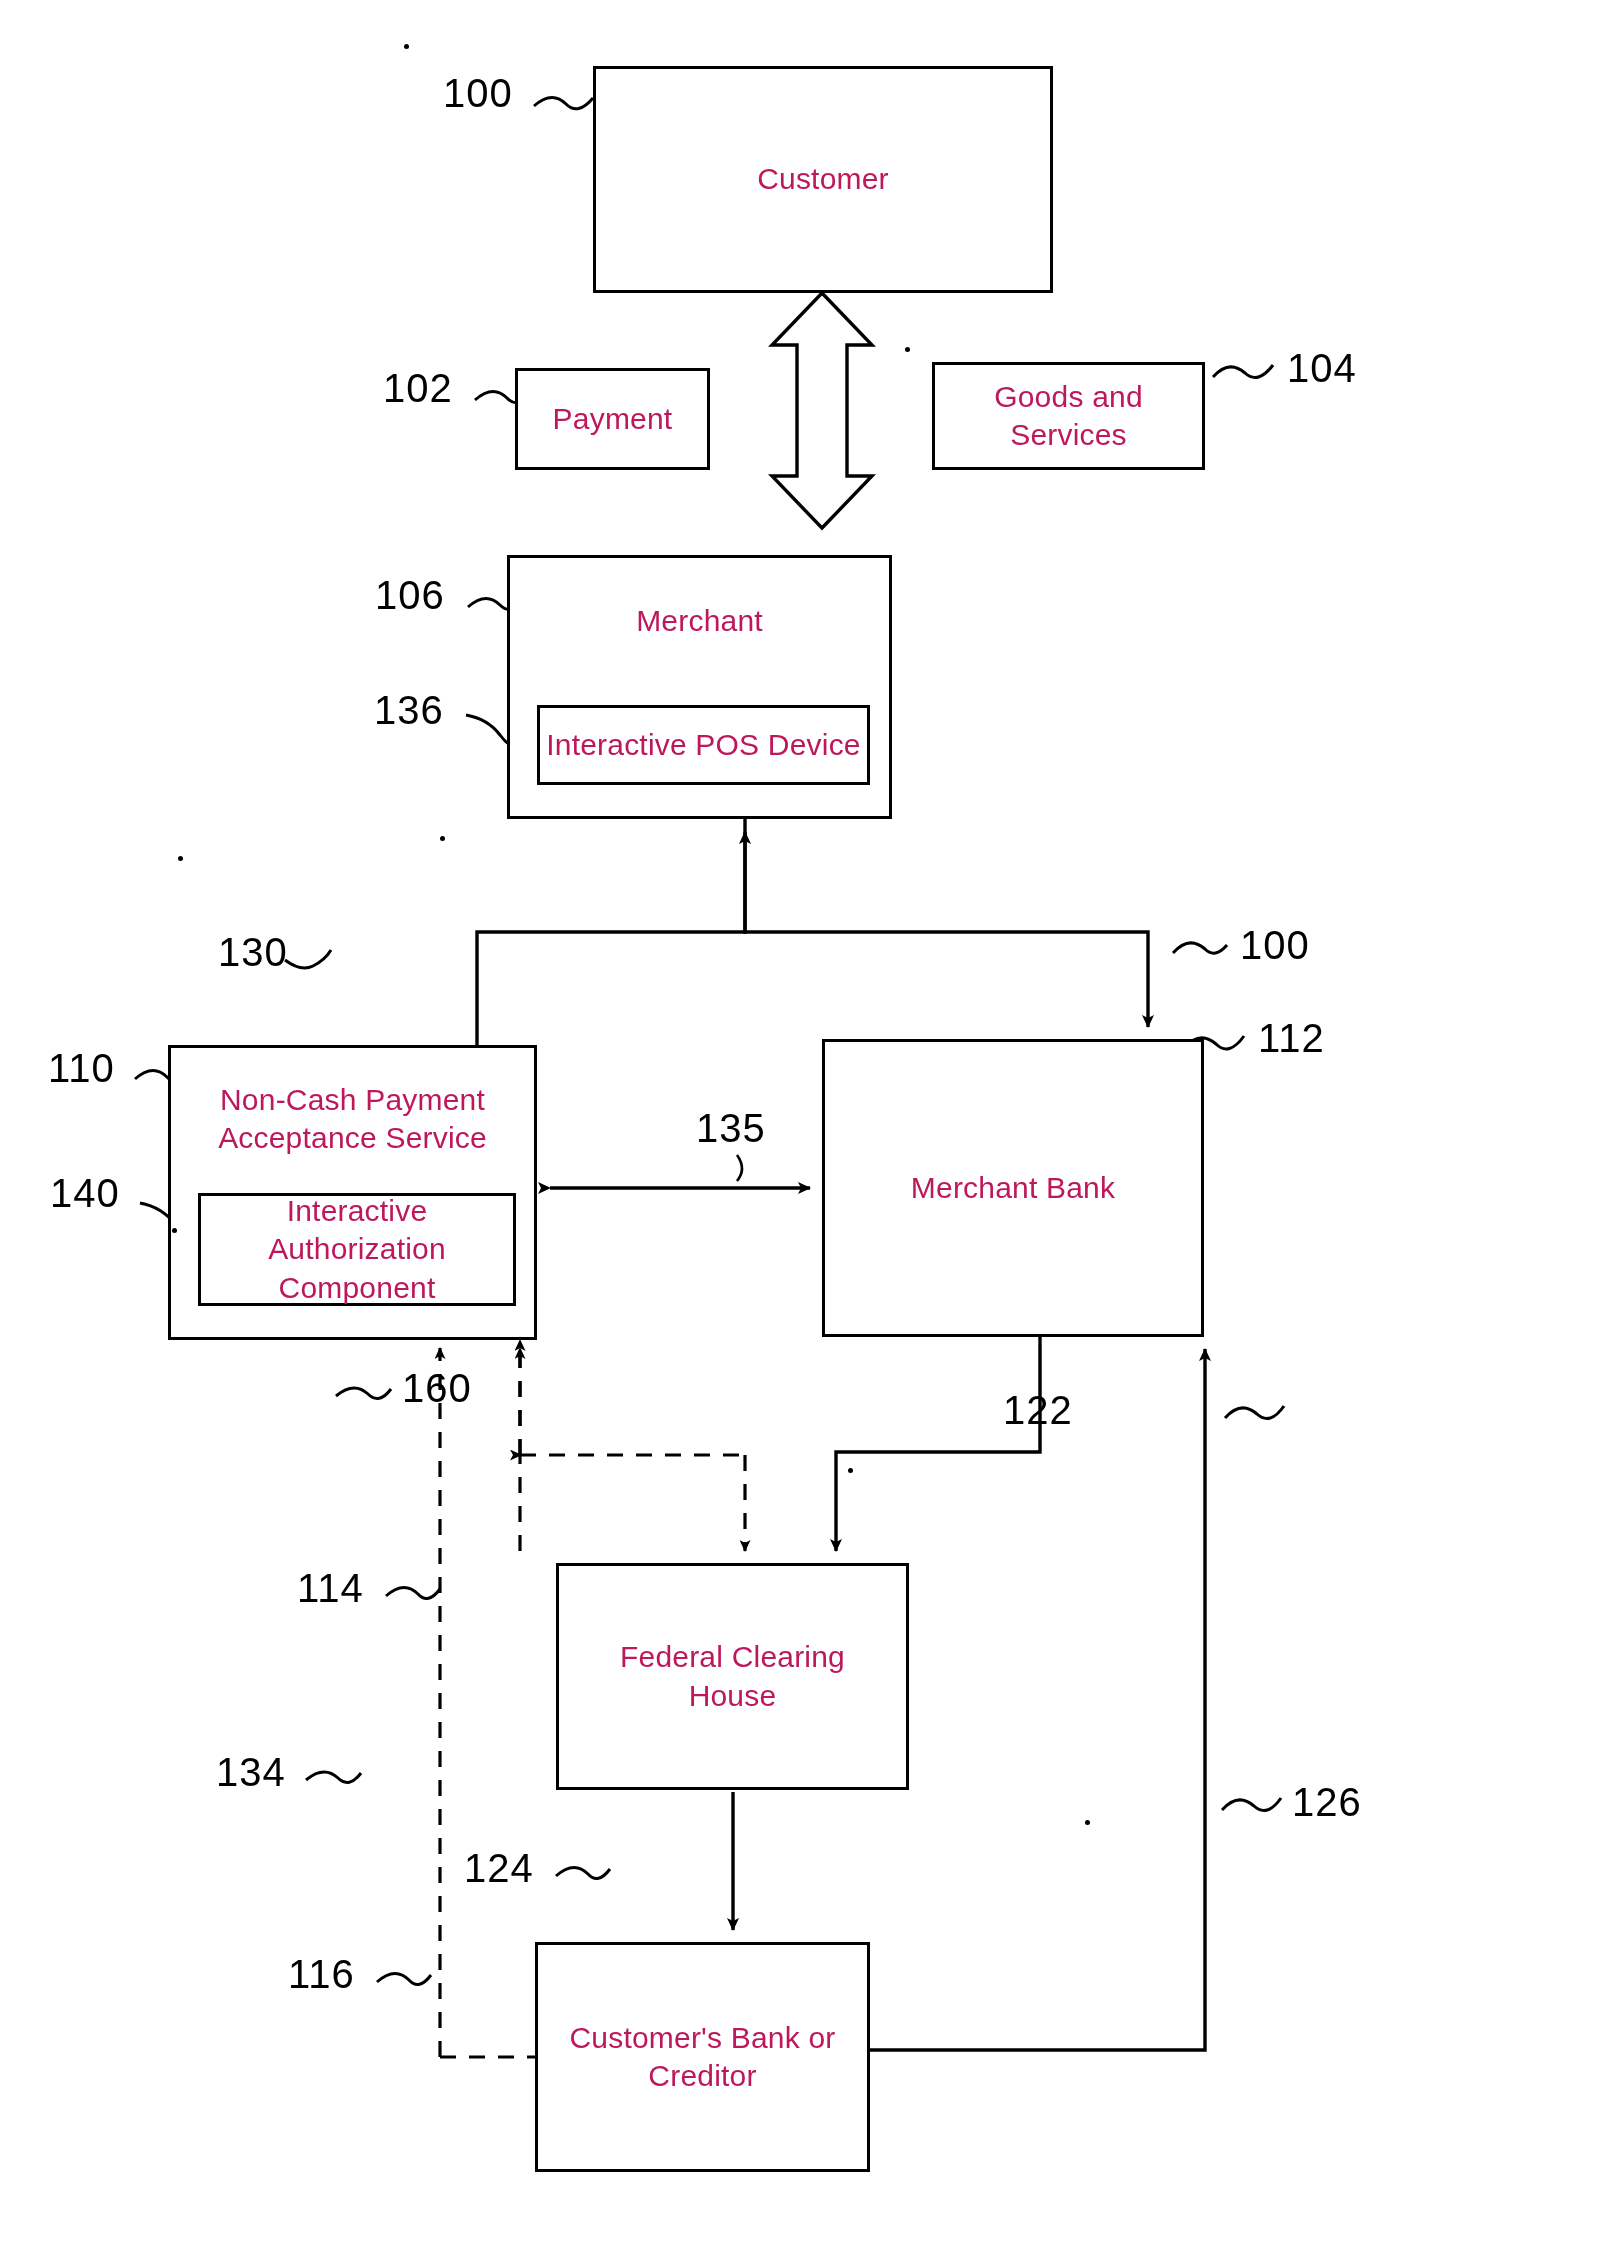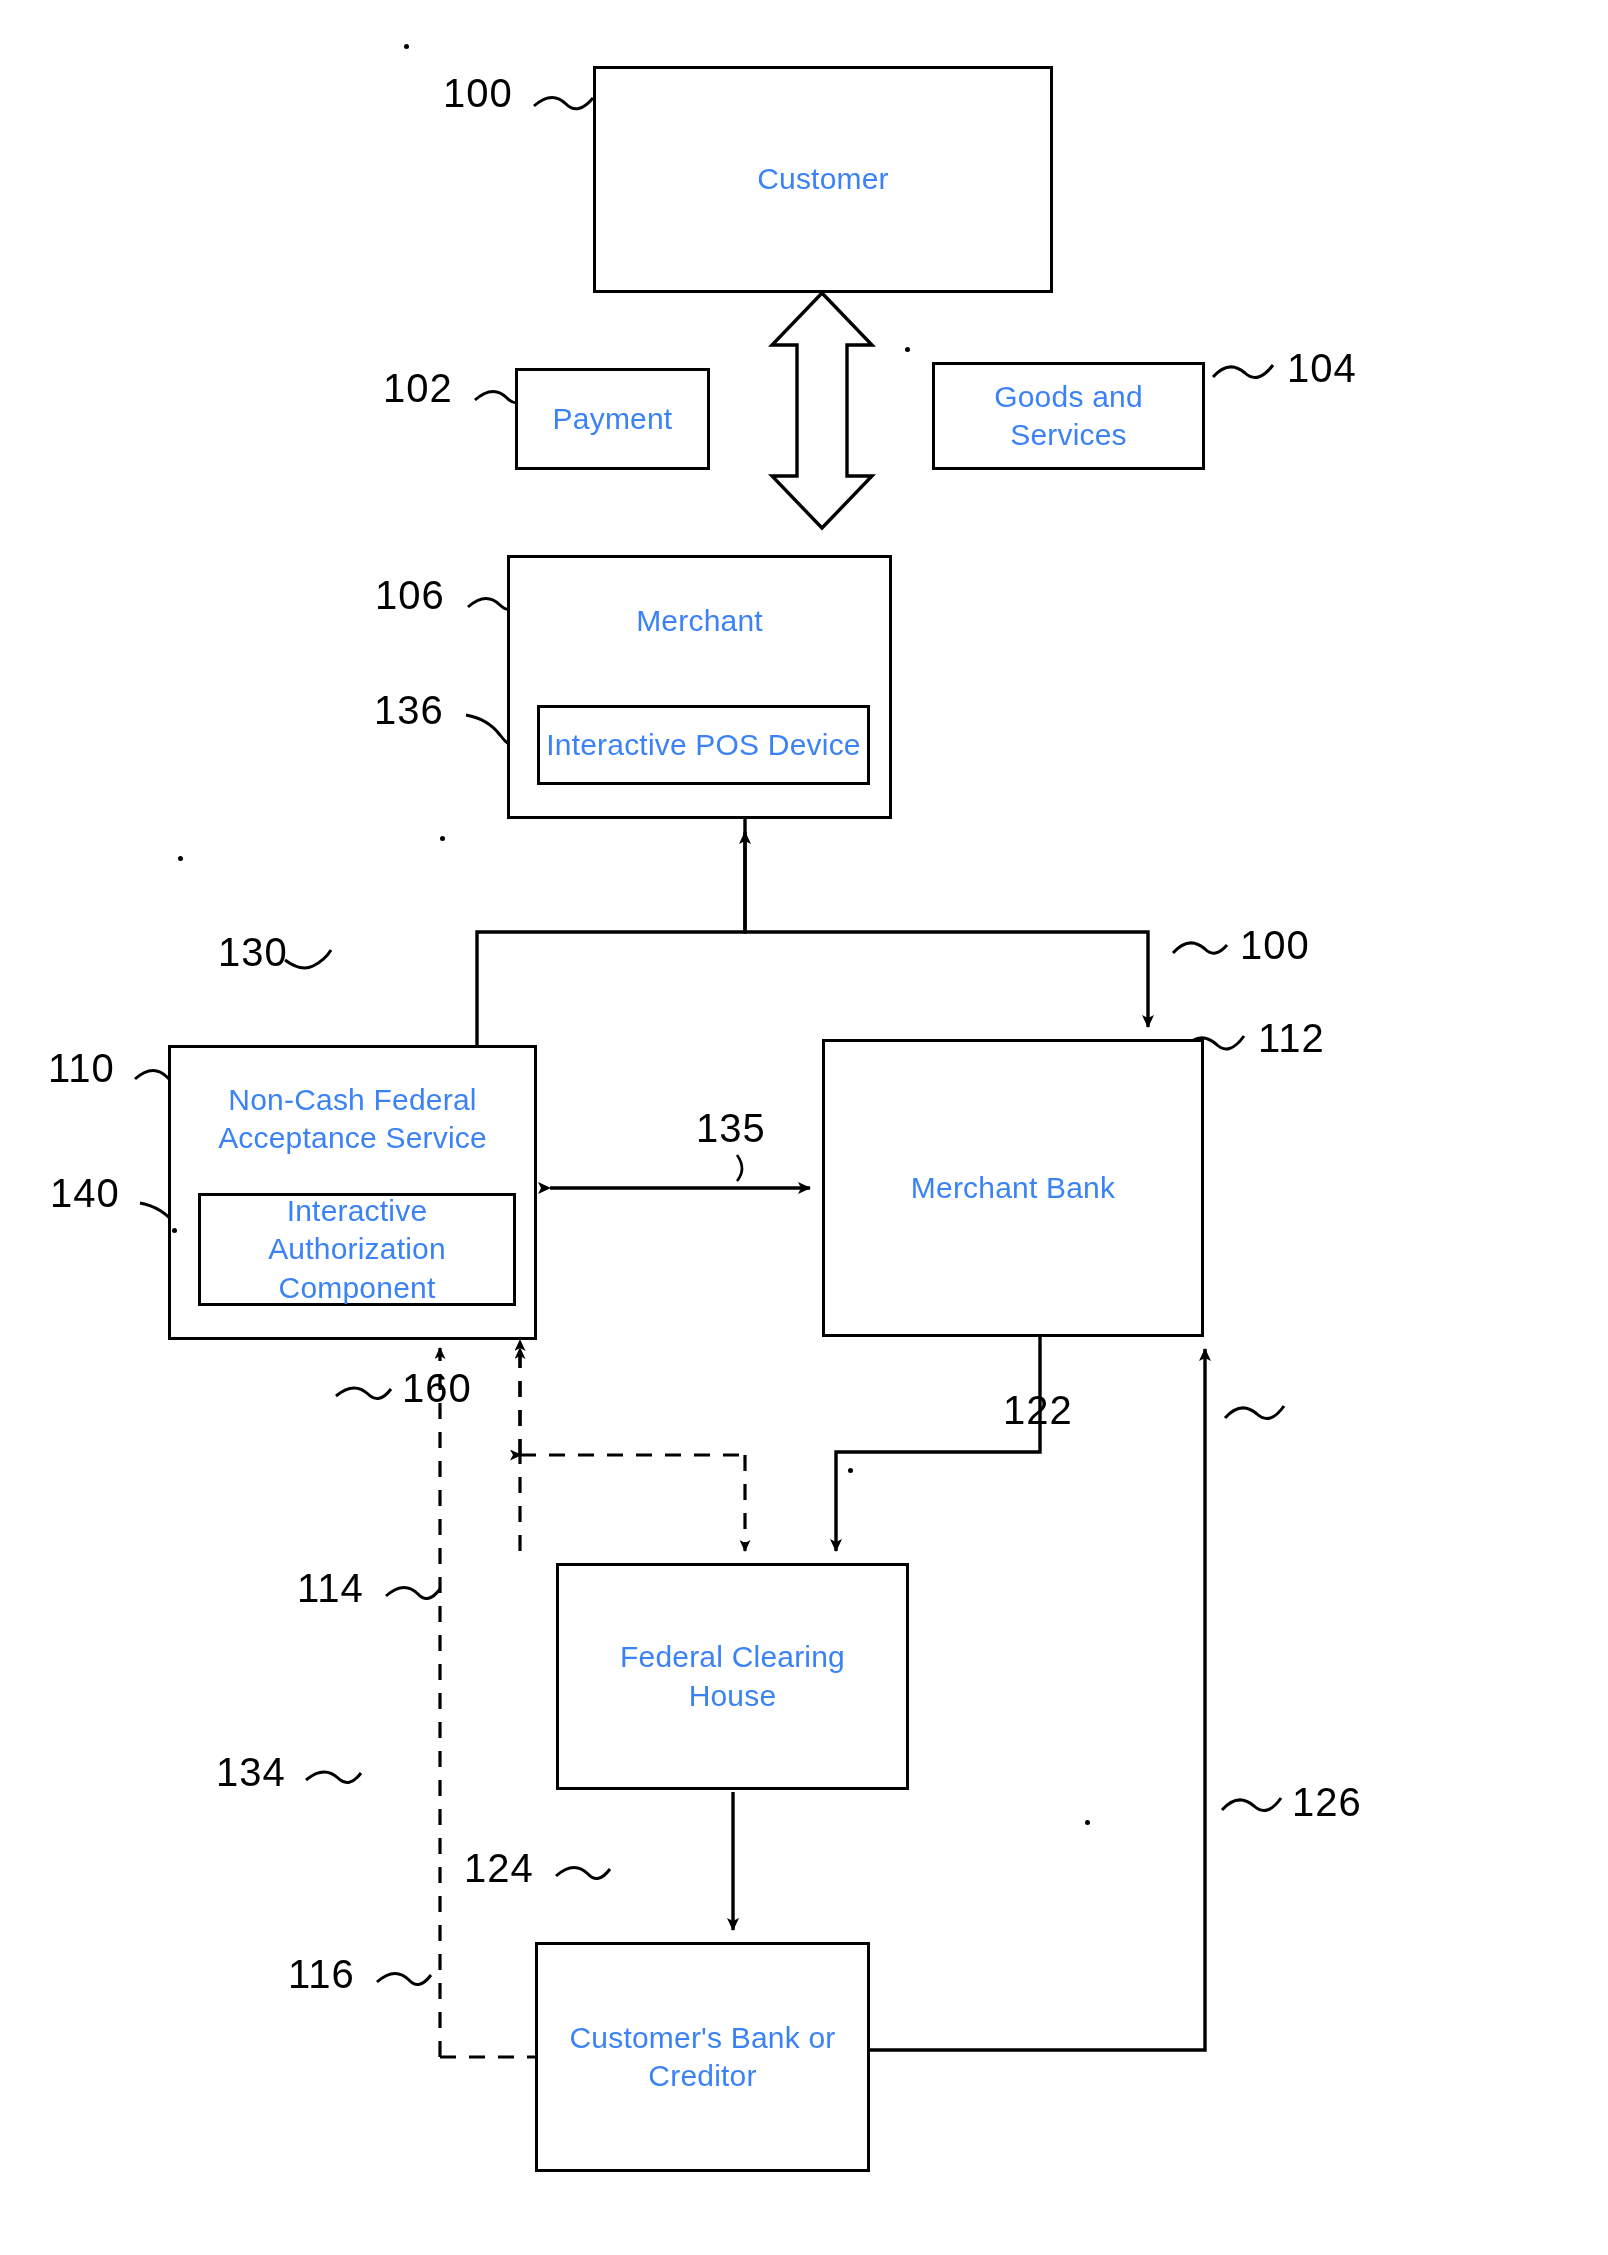--- a/index.html
+++ b/index.html
@@ -4,21 +4,21 @@
 <style>
   html, body { margin:0; padding:0; background:#ffffff; }
   body { width:1608px; height:2255px; font-family:"Liberation Sans", sans-serif; }
   #stage { position:relative; width:1608px; height:2255px; background:#fff; overflow:hidden; }
   svg.layer { position:absolute; left:0; top:0; width:1608px; height:2255px; }
   .nodebox {
     position:absolute; border:3px solid #000; background:#fff;
     display:flex; align-items:center; justify-content:center; text-align:center;
     box-sizing:border-box;
   }
-  .nodelabel { font-size:30px; color:#3b82f6; line-height:1.28; letter-spacing:0.2px; }
+  .nodelabel { font-size:30px; color:#be185d; line-height:1.28; letter-spacing:0.2px; }
   .innerbox { position:absolute; border:3px solid #000; background:#fff;
     display:flex; align-items:center; justify-content:center; text-align:center; box-sizing:border-box; }
   .refnum { position:absolute; font-size:40px; color:#000; letter-spacing:1px; white-space:nowrap;margin-top:8px; }
   .speck { position:absolute; background:#000; border-radius:50%; }
 </style>
 </head>
 <body>
 
 <div id="stage">
 
@@ -116,21 +116,21 @@
       <span class="nodelabel">Merchant</span>
     </div>
     <div class="innerbox" style="left:27px; top:147px; width:333px; height:80px;">
       <span class="nodelabel">Interactive POS Device</span>
     </div>
   </div>
 
   <div class="nodebox" style="left:168px; top:1045px; width:369px; height:295px; display:block;">
     <div style="text-align:center; margin-top:33px;">
       <span class="nodelabel">
-        <span>Non-Cash Federal</span><br>
+        <span>Non-Cash Payment</span><br>
         <span>Acceptance Service</span>
       </span>
     </div>
     <div class="innerbox" style="left:27px; top:145px; width:318px; height:113px;">
       <span class="nodelabel">
         <span>Interactive Authorization</span><br>
         <span>Component</span>
       </span>
     </div>
   </div>

